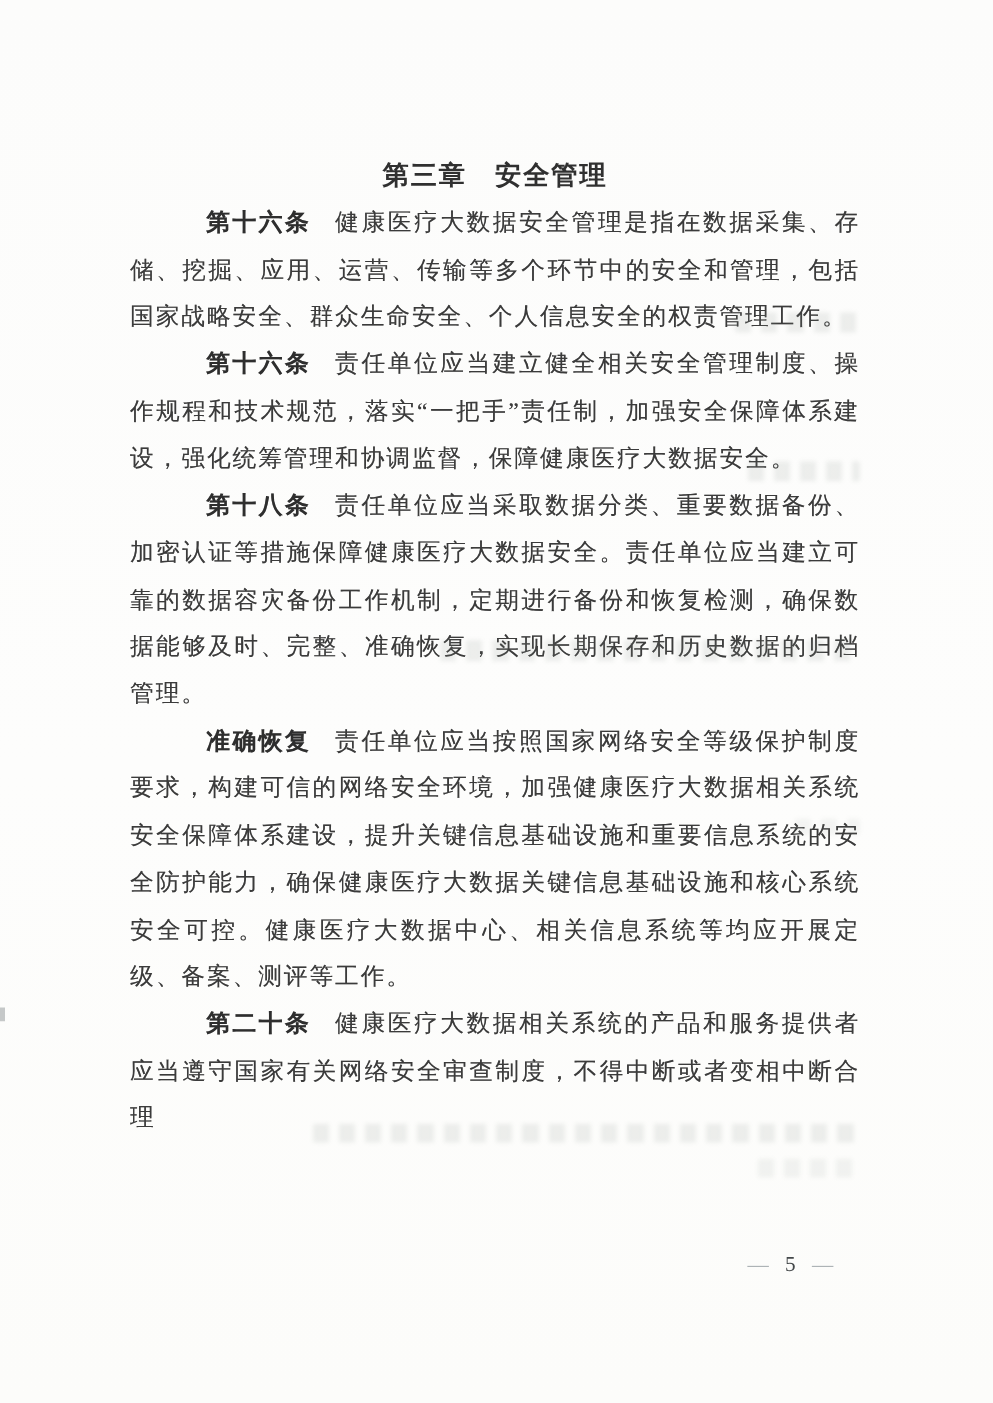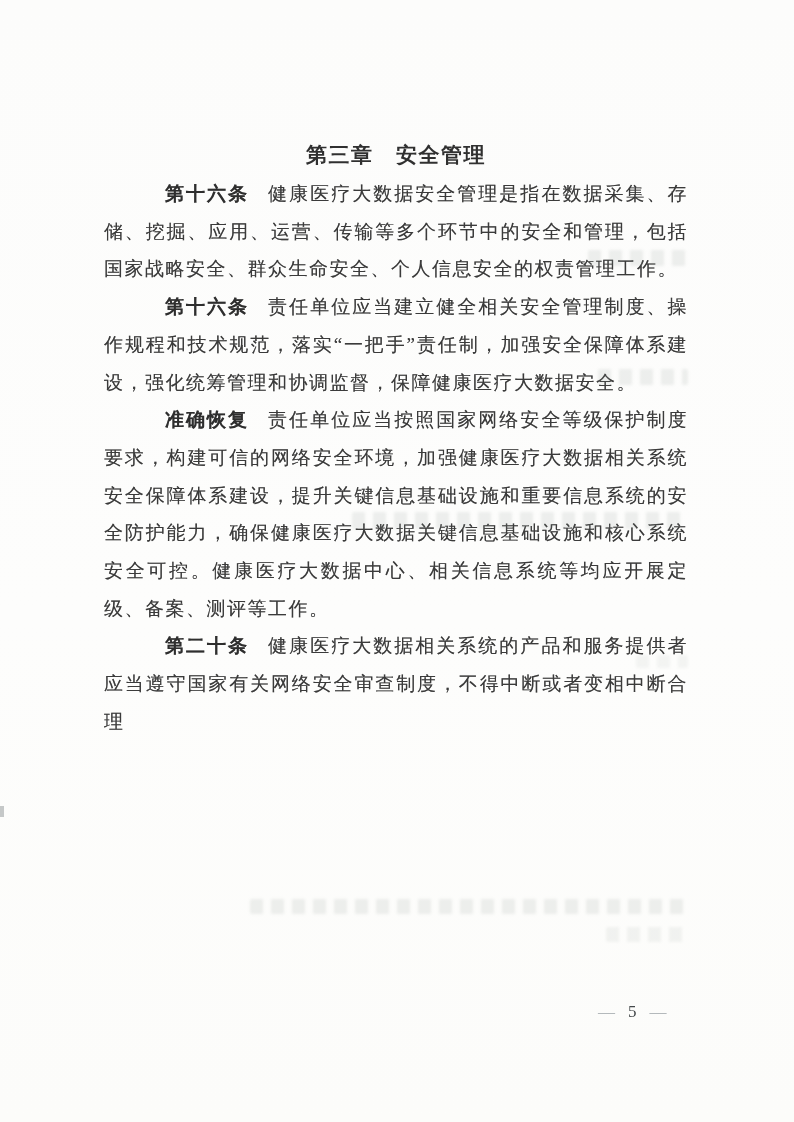--- a/index.html
+++ b/index.html
@@ -12,21 +12,21 @@
     position: relative;
     width: 794px;
     height: 1122px;
     background: linear-gradient(180deg, #fcfcfb 0%, #fdfdfc 55%, #fcfcfa 100%);
     overflow: hidden;
     color: #383838;
   }
   .content {
     position: absolute;
     left: 104px;
-    top: 135px;
+    top: 120px;
     width: 584px;
   }
   .chapter-title {
     font-size: 21px;
     font-weight: bold;
     text-align: center;
     letter-spacing: 1.5px;
     line-height: 40px;
     color: #303030;
   }
@@ -89,20 +89,21 @@
 
   <div class="content">
 
     <h1 class="chapter-title">第三章　安全管理</h1>
 
     <p class="para"><span class="article-num">第十六条</span><span>健康医疗大数据安全管理是指在数据采集、存储、挖掘、应用、运营、传输等多个环节中的安全和管理，包括国家战略安全、群众生命安全、个人信息安全的权责管理工作。</span></p>
 
     <p class="para"><span class="article-num">第十六条</span><span>责任单位应当建立健全相关安全管理制度、操作规程和技术规范，落实“一把手”责任制，加强安全保障体系建设，强化统筹管理和协调监督，保障健康医疗大数据安全。</span></p>
 
 
+    <p class="para"><span class="article-num">第十八条</span><span>责任单位应当采取数据分类、重要数据备份、加密认证等措施保障健康医疗大数据安全。责任单位应当建立可靠的数据容灾备份工作机制，定期进行备份和恢复检测，确保数据能够及时、完整、准确恢复，实现长期保存和历史数据的归档管理。</span></p>
 
     <p class="para"><span class="article-num">准确恢复</span><span>责任单位应当按照国家网络安全等级保护制度要求，构建可信的网络安全环境，加强健康医疗大数据相关系统安全保障体系建设，提升关键信息基础设施和重要信息系统的安全防护能力，确保健康医疗大数据关键信息基础设施和核心系统安全可控。健康医疗大数据中心、相关信息系统等均应开展定级、备案、测评等工作。</span></p>
 
     <p class="para"><span class="article-num">第二十条</span><span>健康医疗大数据相关系统的产品和服务提供者应当遵守国家有关网络安全审查制度，不得中断或者变相中断合理</span></p>
 
   </div>
 
   <div class="footer">
     <span class="dash">—</span>
     <span class="pagenum">5</span>

